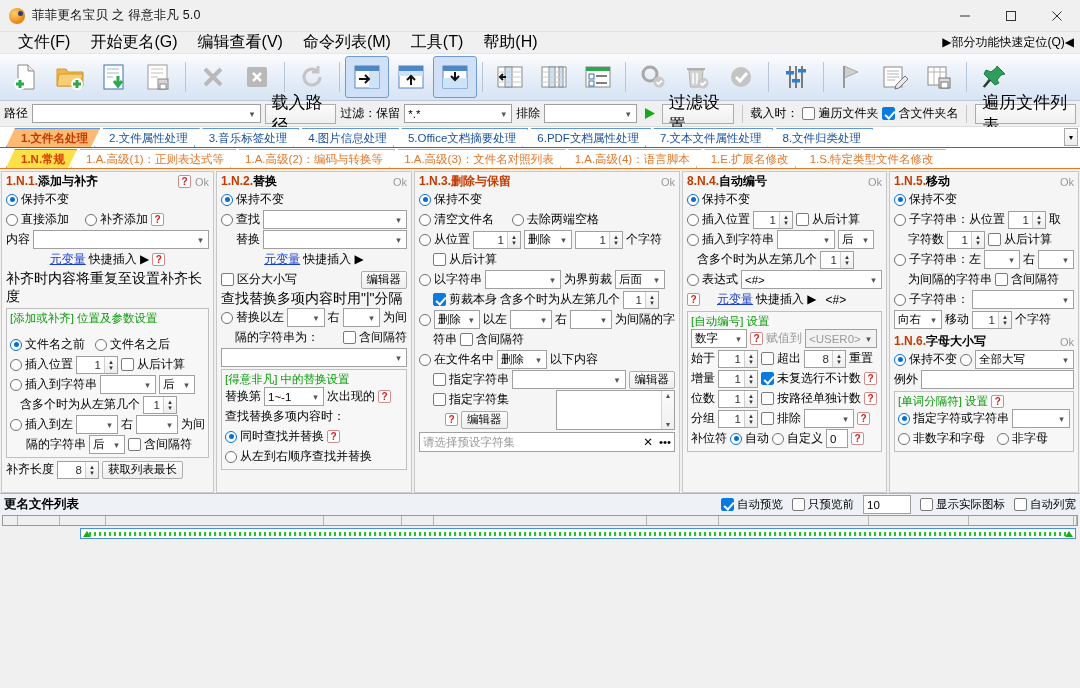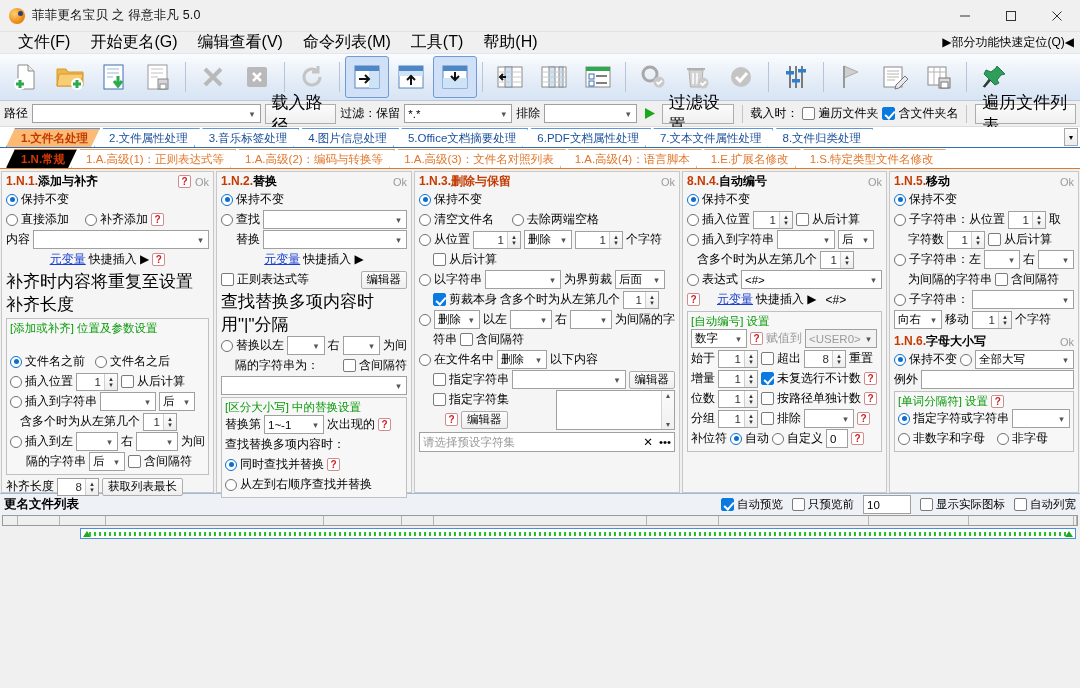--- a/index.html
+++ b/index.html
@@ -52,21 +52,21 @@
   .tab{ height:19px; padding:0 11px 0 14px; display:flex; align-items:center; font-size:11.5px; color:#1a4f9c;
         background:#fff; border:1px solid #5f97d8; border-bottom:none; margin-right:-6px;
         clip-path: polygon(9px 0, 100% 0, calc(100% - 9px) 100%, 0 100%); }
   .tab.active{ color:#c03a00; font-weight:bold; background:#fdba74;}
   .tabspin{ position:absolute; right:2px; bottom:1px; width:14px; height:18px; border:1px solid #a9a9a9; background:linear-gradient(#fcfcfc,#ececec); display:flex; align-items:center; justify-content:center; font-size:8px;}
 
   .subtabstrip{ height:21px; background:#fff; display:flex; align-items:flex-end; padding-left:6px; border-bottom:1px solid #e07a2a;}
   .stab{ height:19px; padding:0 11px 0 14px; display:flex; align-items:center; font-size:11.5px; color:#e2762a;
         background:#fff; border:1px solid #eea468; border-bottom:none; margin-right:-6px;
         clip-path: polygon(9px 0, 100% 0, calc(100% - 9px) 100%, 0 100%);}
-  .stab.active{ color:#d93a00; font-weight:bold; background:#000000; border-color:#e07a2a;}
+  .stab.active{ color:#d93a00; font-weight:bold; background:#fde047; border-color:#e07a2a;}
 
   
   .panels{ flex:1 0 auto; height:315px; display:flex; background:#f0f0f0; padding:2px 0 0 0;}
   .panel{ border:1px solid #c8c8c8; background:#f5f5f5; margin:0 1px; padding:2px 4px 2px 4px; position:relative;}
   .p1{ width:214px;} .p2{ width:196px;} .p3{ width:266px;} .p4{ width:210px;} .p5{ width:191px;}
   .phead{ display:flex; align-items:center; height:15px; margin-bottom:1px;}
   .phead .ptitle{ font-weight:bold; font-size:12px; color:#000;}
   .phead .pid{ color:#c43a00; font-weight:bold;}
   .phead .ok{ margin-left:auto; color:#9a9a9a; font-size:11px;}
   .qm{ display:inline-flex; width:13px; height:13px; border:1px solid #d08d8d; color:#d02020; font-size:10px; align-items:center; justify-content:center; background:#fff; border-radius:2px; font-weight:bold;}
@@ -74,21 +74,21 @@
   .radio{ width:12px; height:12px; border:1px solid #707070; border-radius:50%; background:#fff; display:inline-block; flex:none; position:relative;}
   .radio.on{ border-color:#0a6fd0;}
   .radio.on:after{ content:""; position:absolute; left:2.5px; top:2.5px; width:5px; height:5px; border-radius:50%; background:#0a6fd0;}
   .rlabel{ font-size:12px;}
   .spin{ height:18px; border:1px solid #a0a0a0; background:#fff; display:flex; align-items:center; position:relative;}
   .spin .val{ flex:1; text-align:right; padding-right:3px; font-size:11.5px; color:#333;}
   .spin .arrows{ width:13px; height:100%; border-left:1px solid #cfcfcf; background:linear-gradient(#fdfdfd,#ededed); display:flex; flex-direction:column; align-items:center; justify-content:center; line-height:6px; font-size:7px; color:#333;}
   .metavar{ color:#1a3fd0; text-decoration:underline; }
   .group{ border:1px solid #c0c0c0; background:#f7f7f7; padding:2px 3px; margin-top:2px;}
   .glabel{ font-size:11.5px;}
-  .note{ font-size:17px; color:#000;}
+  .note{ font-size:14px; color:#000;}
   .listbox{ border:1px solid #a0a0a0; background:#fff; position:relative;}
   .listbox .sb{ position:absolute; right:0; top:0; bottom:0; width:13px; background:linear-gradient(#fbfbfb,#f0f0f0); border-left:1px solid #d5d5d5; display:flex; flex-direction:column; justify-content:space-between; align-items:center; font-size:8px; color:#555;}
   .preset{ height:20px; border:1px solid #a0a0a0; background:#fff; display:flex; align-items:center; padding:0 3px; font-size:11.5px; margin-top:2px;}
   .smallbtn{ height:18px; border:1px solid #adadad; background:linear-gradient(#fcfcfc,#eeeeee); padding:0 5px; display:flex; align-items:center; font-size:11.5px; border-radius:2px;}
   .dis{ color:#9a9a9a;}
   .combo.dis{ background:#f2f2f2; color:#9a9a9a;}
 
   
   .listhead{ height:22px; background:#eef2f7; border-top:1px solid #9fb8d6; display:flex; align-items:center; padding:0 4px; gap:6px;}
   .listhead .lt{ font-weight:bold; font-size:12.5px;}
@@ -395,21 +395,21 @@
           <span class="arrow">▾</span>
         </div>
       </div>
       <div class="row" style="justify-content:center">
         <span class="metavar">元变量</span>
         <span>快捷插入 ▶</span>
         <span class="qm">?</span>
       </div>
       <div class="note">补齐时内容将重复至设置补齐长度</div>
       <div class="group">
-        <div class="glabel" style="margin-bottom:16px">
+        <div class="glabel" style="margin-bottom:9px">
           <span style="color:#0a9a0a">[添加或补齐]</span><span style="color:#0a9a0a"> 位置及参数设置</span>
         </div>
         <div class="row">
           <span class="radio on"></span>
           <span class="rlabel">文件名之前</span>
           <span style="width:4px"></span>
           <span class="radio"></span>
           <span class="rlabel">文件名之后</span>
         </div>
         <div class="row">
@@ -503,21 +503,21 @@
           <span class="arrow">▾</span>
         </span>
       </div>
       <div class="row" style="justify-content:center">
         <span class="metavar">元变量</span>
         <span>快捷插入 ▶</span>
       </div>
       <div class="row">
         <label class="chk">
           <span class="cbx"></span>
-          <span>正则表达式等</span>
+          <span>区分大小写</span>
         </label>
         <span class="smallbtn" style="margin-left:auto">编辑器</span>
       </div>
       <div class="note">查找替换多项内容时用"|"分隔</div>
       <div class="row">
         <span class="radio"></span>
         <span class="rlabel">替换以左</span>
         <span class="combo" style="width:38px">
           <span></span>
           <span class="arrow">▾</span>
@@ -537,21 +537,21 @@
         </label>
       </div>
       <div class="row">
         <span class="combo" style="flex:1">
           <span></span>
           <span class="arrow">▾</span>
         </span>
       </div>
       <div class="group">
         <div class="glabel">
-          <span style="color:#0a9a0a">[区分大小写]</span><span style="color:#0a9a0a"> 中的替换设置</span>
+          <span style="color:#0a9a0a">[得意非凡]</span><span style="color:#0a9a0a"> 中的替换设置</span>
         </div>
         <div class="row">
           <span class="rlabel">替换第</span>
           <span class="combo" style="width:60px">
             <span>1~-1</span>
             <span class="arrow">▾</span>
           </span>
           <span class="rlabel">次出现的</span>
           <span class="qm">?</span>
         </div>

